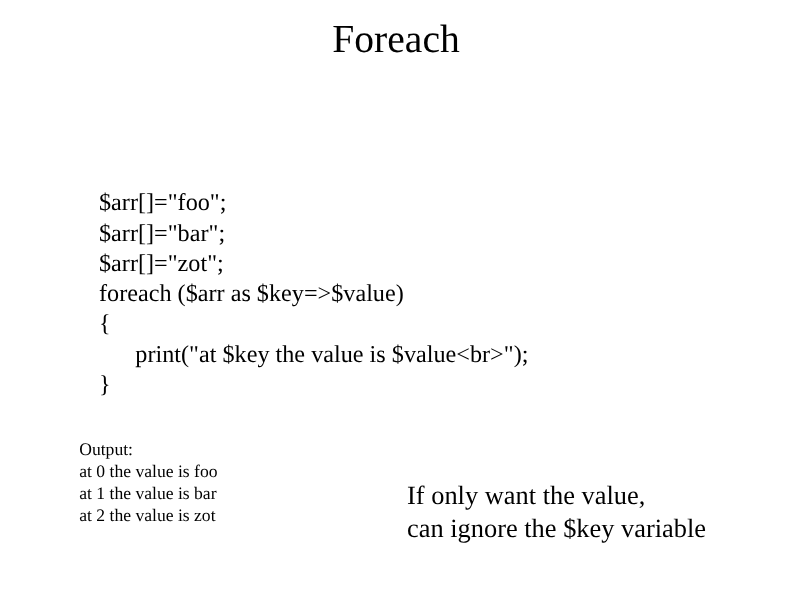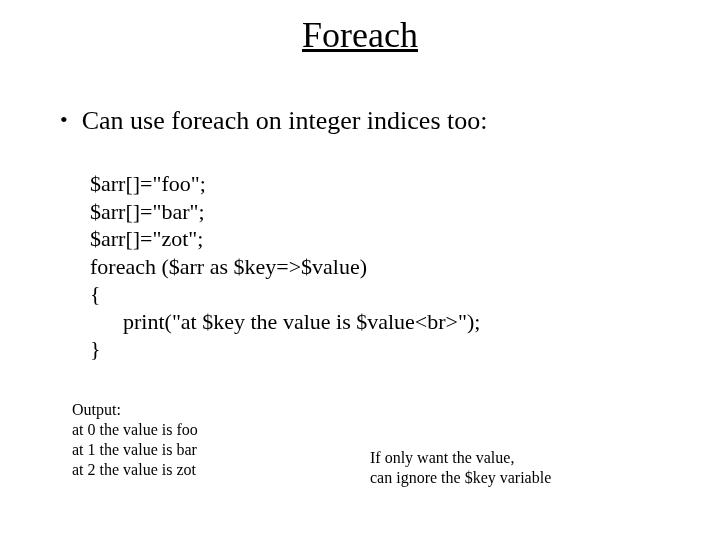--- a/index.html
+++ b/index.html
@@ -9,21 +9,20 @@
     height: 540px;
     background: #ffffff;
     font-family: "Times New Roman", Times, serif;
     color: #000000;
   }
   .slide {
     width: 720px;
     height: 456px;
     position: relative;
     box-sizing: border-box;
-    text-decoration: underline;
   }
   .title {
     text-align: center;
     font-size: 36px;
     padding-top: 14px;
   }
   .bullet-row {
     position: absolute;
     top: 106px;
     left: 60px;
@@ -49,37 +48,34 @@
   .output-block {
     position: absolute;
     top: 400px;
     left: 72px;
     font-size: 16px;
     line-height: 1.25;
     white-space: pre;
   }
   .note-block {
     position: absolute;
-    top: 448px;
+    top: 436px;
     left: 370px;
-    font-size: 16px;
+    font-size: 24px;
     line-height: 1.25;
     white-space: pre;
   }
 </style>
 </head>
 <body>
 
 <div class="slide">
 
   <div class="title">Foreach</div>
 
-  <div class="bullet-row">
-    <span class="bullet-dot">•</span><span>Can use foreach on integer indices too:</span>
-  </div>
 
   <div class="code-block"><span>$arr[]="foo";</span>
 <span>$arr[]="bar";</span>
 <span>$arr[]="zot";</span>
 <span>foreach ($arr as $key=&gt;$value)</span>
 <span>{</span>
 <span>      print("at $key the value is $value&lt;br&gt;");</span>
 <span>}</span></div>
 
   <div class="output-block"><span>Output:</span>

